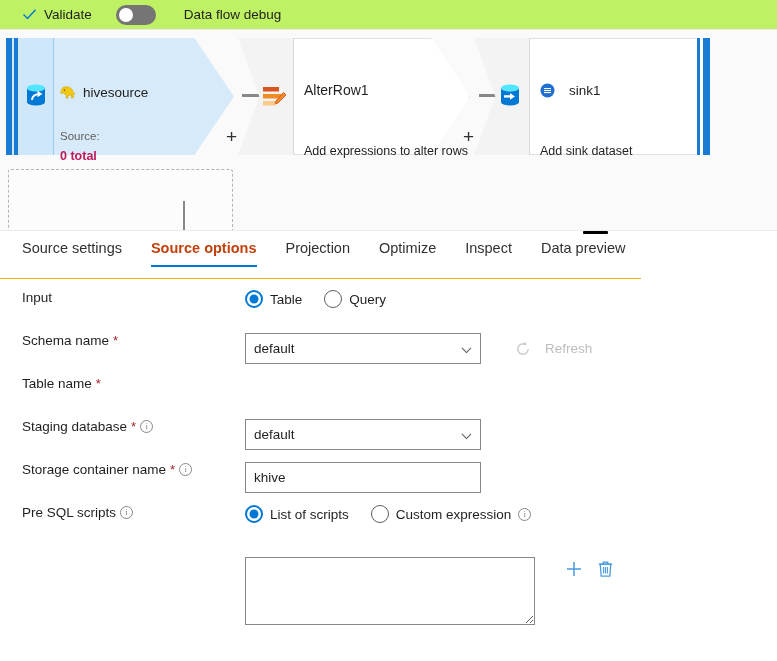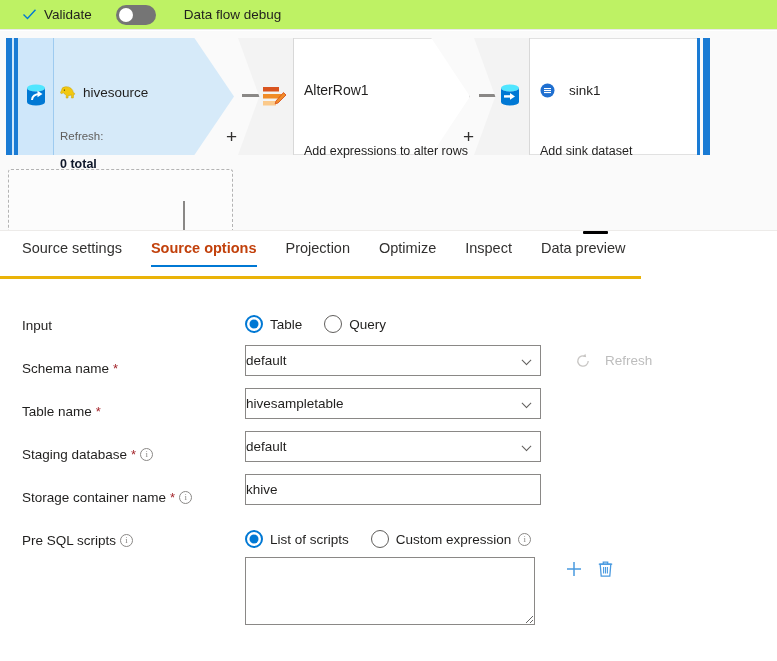--- a/index.html
+++ b/index.html
@@ -77,21 +77,21 @@
     position: absolute; left: 60px; top: 54px;
     display: flex; align-items: center; gap: 6px;
     font-size: 13.5px; color: #201f1e;
   }
   .src-cols-label {
     position: absolute; left: 60px; top: 99px;
     font-size: 11.5px; color: #605e5c;
   }
   .src-cols-value {
     position: absolute; left: 60px; top: 118px;
-    font-size: 12.5px; font-weight: bold; color: #0f172a; margin-top: 8px;
+    font-size: 12.5px; font-weight: bold; color: #be185d;
   }
 
   
   .node-mid { left: 238px; width: 232px; }
   .mid-icon-col {
     position: absolute; left: 0; top: 0; width: 56px; height: 117px;
     background: #f3f3f3;
     clip-path: polygon(0 0, 100% 0, 100% 100%, 0 100%, 38% 50%);
     display: flex; align-items: center; justify-content: flex-end;
     padding-right: 6px;
@@ -177,62 +177,62 @@
     position: absolute; left: 583px; top: 231px;
     width: 25px; height: 3px; background: #000000;
     border-radius: 1px; cursor: row-resize;
   }
 
   
   .tabs {
     position: absolute; left: 0; top: 240px;
     width: 641px; height: 39px;
     display: flex; align-items: flex-start;
-    border-bottom: 3px solid #eab308;
+    border-bottom: 1px solid #eab308;
   }
   .tab {
     padding: 0 0 11px 0; margin-right: 29px;
     font-size: 14.5px; color: #323130;
     cursor: pointer; position: relative; white-space: nowrap;
   }
   .tab:first-child { margin-left: 22px; }
   .tab.active { font-weight: bold; color: #c2410c; }
   .tab.active::after {
     content: ""; position: absolute; left: 0; right: 0; bottom: 0;
     height: 2px; background: #0078d4;
   }
 
   
   .form { position: absolute; left: 0; top: 290px; width: 777px; }
   .row {
-    position: relative; display: flex; align-items: flex-end;
+    position: relative; display: flex; align-items: flex-start;
     height: 43px; margin-bottom: 0;
   }
   .label {
     width: 245px; padding-left: 22px;
     font-size: 13.5px; color: #201f1e;
     display: flex; align-items: center; gap: 4px;
     flex: none;
   }
   .req { color: #a4262c; font-size: 13px; line-height: 1; }
   .info-icon {
     display: inline-flex; align-items: center; justify-content: center;
     width: 13px; height: 13px; border-radius: 50%;
     border: 1px solid #8a8886; color: #8a8886;
     font-size: 9px; font-family: "Liberation Serif", serif;
     line-height: 1; flex: none;
   }
 
   .control { display: flex; align-items: center; }
 
   .select-box, .text-box {
-    width: 296px; height: 31px;
+    width: 236px; height: 31px;
     border: 1px solid #8a8886; background: #ffffff;
     display: flex; align-items: center;
-    padding: 0 0; font-size: 13.5px; color: #201f1e;
+    padding: 0 8px; font-size: 13.5px; color: #201f1e;
     position: relative; cursor: pointer;
   }
   .text-box { cursor: text; }
   .chev {
     position: absolute; right: 10px; top: 50%;
     transform: translateY(-60%) rotate(45deg);
     width: 7px; height: 7px;
     border-right: 1.3px solid #605e5c; border-bottom: 1.3px solid #605e5c;
   }
 
@@ -319,21 +319,21 @@
   </div>
   <div class="src-title">
     <span>
       <svg width="17" height="15" viewBox="0 0 17 15">
         <path d="M1.5 5.5 q0 -3.5 4 -3.8 q3.5 -0.3 5.5 1.6 q2.2 2 2.4 4.4 l0.8 0.3 q0.8 0.4 0.5 1.3 l-1.1 0.1 l-0.3 3.6 h-1.9 l0.2 -3.1 q-1.6 0.6 -3.4 0.5 l-0.2 2.6 h-1.9 l0.2 -2.9 q-2.2 -0.9 -3 -2.6 q-0.7 1.1 -1.6 1.1 q-1 0 -1.2 -1.2 z" fill="#f2c811" stroke="#c9a000" stroke-width="0.5"></path>
         <circle cx="4.4" cy="5.1" r="0.7" fill="#3a3000"></circle>
       </svg>
     </span>
     <span>hivesource</span>
   </div>
-  <div class="src-cols-label">Refresh:</div>
+  <div class="src-cols-label">Source:</div>
   <div class="src-cols-value">0 total</div>
 
   <div class="connector" style="left:242px; top:63px; width:26px;"></div>
   <div class="plus-btn" style="left:226px; top:96px;">+</div>
 
   <div class="node node-mid">
     <div class="mid-icon-col">
       <span>
         <svg width="26" height="24" viewBox="0 0 26 24">
           <rect x="2" y="2" width="16" height="4.5" fill="#d9541f"></rect>
@@ -434,26 +434,20 @@
         </span>
         <span>Refresh</span>
       </div>
     </div>
   </div>
 
   <div class="row">
     <div class="label">
       <span>Table name</span>
       <span class="req">*</span>
-    </div>
-    <div class="control">
-      <div class="select-box">
-        <span>hivesampletable</span>
-        <span class="chev"></span>
-      </div>
     </div>
   </div>
 
   <div class="row">
     <div class="label">
       <span>Staging database</span>
       <span class="req">*</span>
       <span class="info-icon">i</span>
     </div>
     <div class="control">

